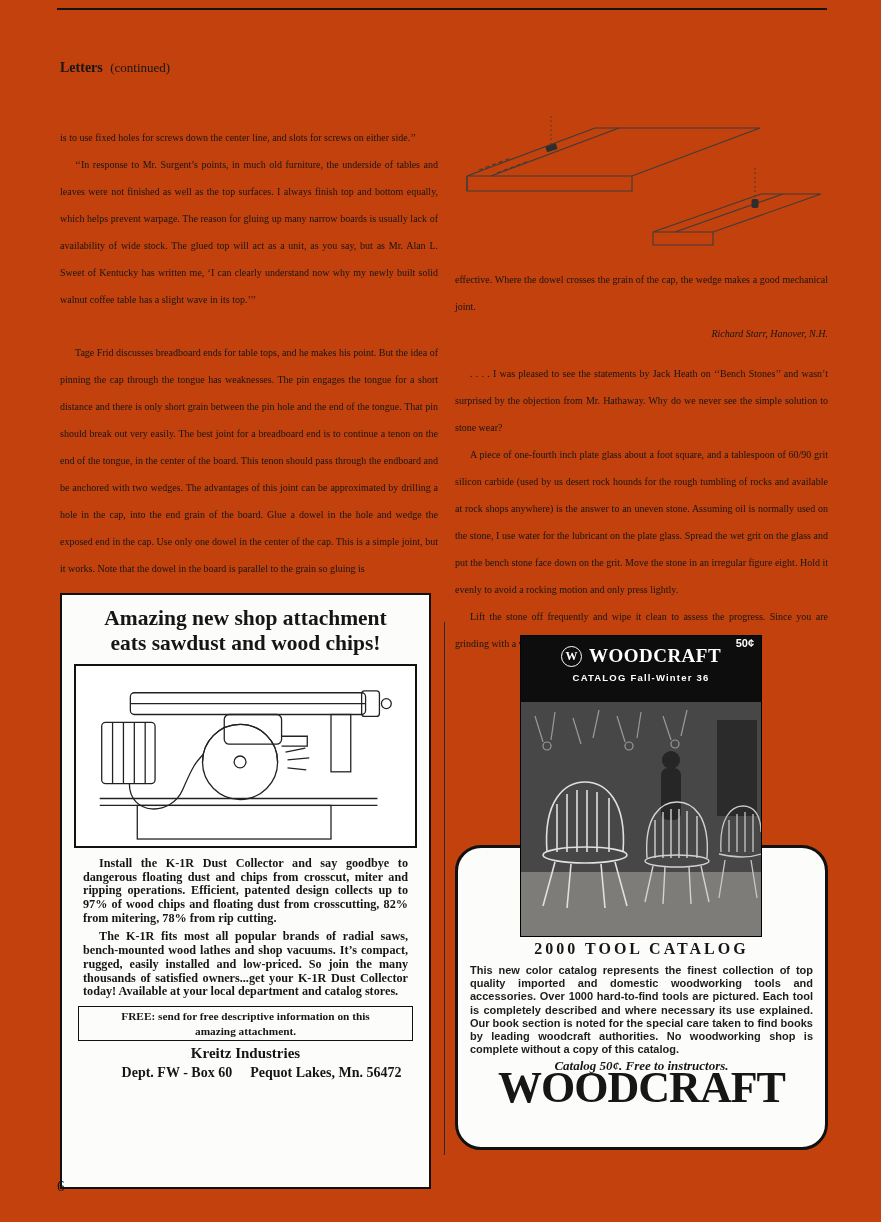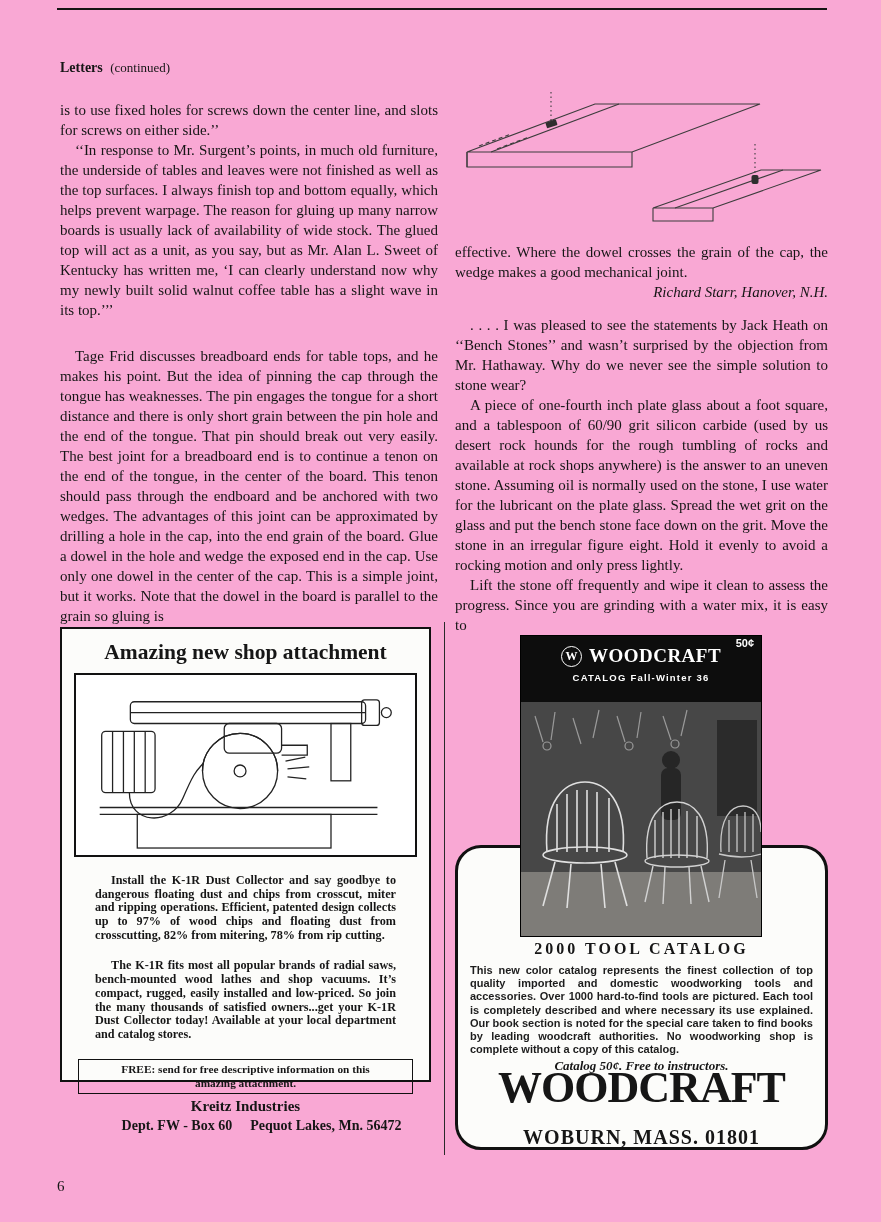--- a/index.html
+++ b/index.html
@@ -1,49 +1,49 @@
 <!DOCTYPE html>
 <html><head>
 <meta charset="utf-8">
 <style>
   html,body { margin:0; padding:0; background:#e9e9e6; }
   .page {
     position:relative; width:881px; height:1222px; margin:0 auto;
-    background:#f9a8d4; color:#161616;
+    background:#c2410c; color:#161616;
     font-family:"Liberation Serif", serif;
     overflow:hidden;
   }
   .top-rule { position:absolute; left:57px; top:8px; width:770px; height:2px; background:#141414; }
 
   .letters-header { position:absolute; left:60px; top:60px; font-size:14px; }
   .letters-header .t { font-weight:700; }
   .letters-header .c { font-size:13px; margin-left:4px; }
 
-  .col { position:absolute; text-align:justify; font-size:15px; line-height:20px; }
+  .col { position:absolute; text-align:justify; font-size:10px; line-height:27px;margin-top:24px; }
   .col p { margin:0; }
   .col-left  { left:60px;  top:100px; width:378px; }
   .col-right { left:455px; top:88px;  width:373px; }
   .indent { text-indent:15px; }
   .gap-lg { margin-top:26px !important; }
   .gap-sm { margin-top:13px !important; }
   .attribution { text-align:right; font-style:italic; }
 
   .joint-fig { width:373px; height:148px; margin-bottom:6px; }
   .joint-fig svg { display:block; width:100%; height:100%; }
 
   .ad-divider { position:absolute; left:444px; top:622px; width:1px; height:533px; background:#2a2a2a; }
 
   
-  .ad-k1r { position:absolute; left:60px; top:627px; width:371px; height:455px;
+  .ad-k1r { position:absolute; left:60px; top:593px; width:371px; height:596px;
             border:2px solid #111; box-sizing:border-box; background:#fcfcfa; }
   .k1r-headline { text-align:center; font-weight:700; font-size:21.5px; line-height:1.16; margin:11px 6px 8px; }
   .k1r-figure-box { margin:0 12px; border:2px solid #111; height:180px; overflow:hidden; background:#fff; }
   .k1r-figure-box svg { display:block; width:100%; height:100%; }
   .k1r-body { margin:9px 16px 0; font-size:12.2px; line-height:13.7px; font-weight:700; text-align:justify; }
-  .k1r-body p { margin:17px; text-indent:16px;font-family:Liberation Serif, serif; }
+  .k1r-body p { margin:5px; text-indent:16px;font-family:Liberation Serif, serif; }
   .k1r-free { margin:7px 16px 4px; border:1.5px solid #111; padding:2px 24px; font-size:11.3px;
               font-weight:700; text-align:center; line-height:1.3; }
   .k1r-company { text-align:center; font-weight:700; font-size:15px; margin-top:2px; }
   .k1r-address { text-align:center; font-weight:700; font-size:14px; margin-top:3px;
                  display:flex; justify-content:center; gap:18px;padding-left:32px; }
 
   
   .ad-wc { position:absolute; left:455px; top:630px; width:373px; height:525px; }
   .wc-box { position:absolute; left:0; top:215px; width:373px; height:305px;
             border:3px solid #111; border-radius:26px; box-sizing:border-box; background:#fcfcfa; }
@@ -123,20 +123,21 @@
     <p class="indent gap-sm">. . . . I was pleased to see the statements by Jack Heath on ‘‘Bench Stones’’ and wasn’t surprised by the objection from Mr. Hathaway. Why do we never see the simple solution to stone wear?</p>
     <p class="indent">A piece of one-fourth inch plate glass about a foot square, and a tablespoon of 60/90 grit silicon carbide (used by us desert rock hounds for the rough tumbling of rocks and available at rock shops anywhere) is the answer to an uneven stone. Assuming oil is normally used on the stone, I use water for the lubricant on the plate glass. Spread the wet grit on the glass and put the bench stone face down on the grit. Move the stone in an irregular figure eight. Hold it evenly to avoid a rocking motion and only press lightly.</p>
     <p class="indent">Lift the stone off frequently and wipe it clean to assess the progress. Since you are grinding with a water mix, it is easy to</p>
   </div>
 
   <div class="ad-divider"></div>
 
   <div class="ad-k1r">
     <div class="k1r-headline">
       <div>Amazing new shop attachment</div>
+      <div>eats sawdust and wood chips!</div>
     </div>
     <div class="k1r-figure-box">
       <svg viewBox="0 0 343 180" xmlns="http://www.w3.org/2000/svg">
         <g fill="none" stroke="#222" stroke-width="1.3">
           <rect x="55" y="26" width="238" height="22" rx="4"></rect>
           <line x1="55" y1="37" x2="293" y2="37"></line>
           <rect x="289" y="24" width="18" height="26" rx="3"></rect>
           <circle cx="314" cy="37" r="5"></circle>
           <rect x="258" y="48" width="20" height="58"></rect>
           <rect x="150" y="48" width="58" height="30" rx="5"></rect>
@@ -247,18 +248,17 @@
               <line x1="230" y1="158" x2="236" y2="196"></line>
           </g>
         </svg>
       </div>
     </div>
 
     <div class="wc-title">2000 TOOL CATALOG</div>
     <div class="wc-body">This new color catalog represents the finest collection of top quality imported and domestic woodworking tools and accessories. Over 1000 hard-to-find tools are pictured. Each tool is completely described and where necessary its use explained. Our book section is noted for the special care taken to find books by leading woodcraft authorities. No woodworking shop is complete without a copy of this catalog.</div>
     <div class="wc-note">Catalog 50¢. Free to instructors.</div>
     <div class="wc-logo">WOODCRAFT</div>
-    <div class="wc-city">WOBURN, MASS. 01801</div>
   </div>
 
   <div class="page-number">6</div>
 
 </div>
 
 </body></html>

